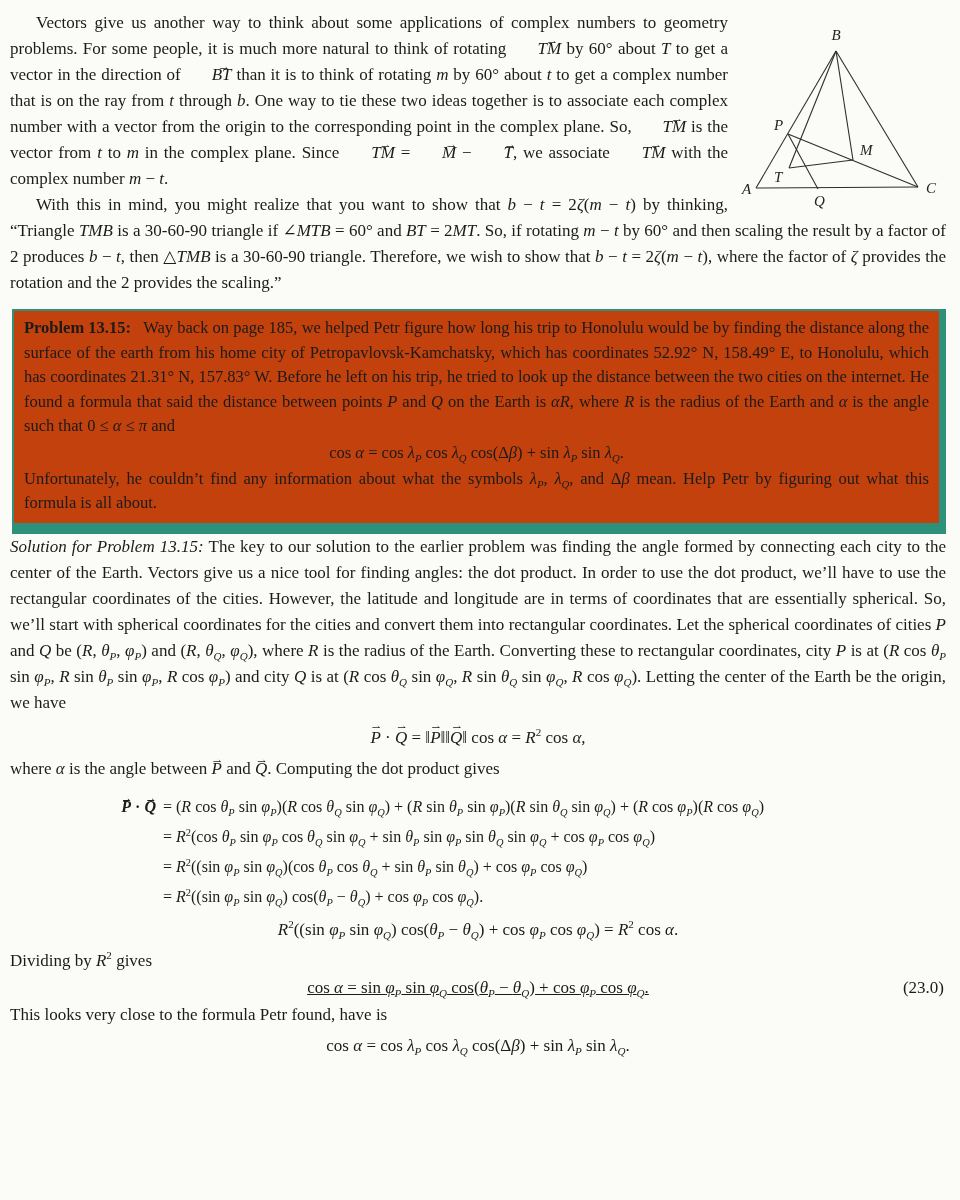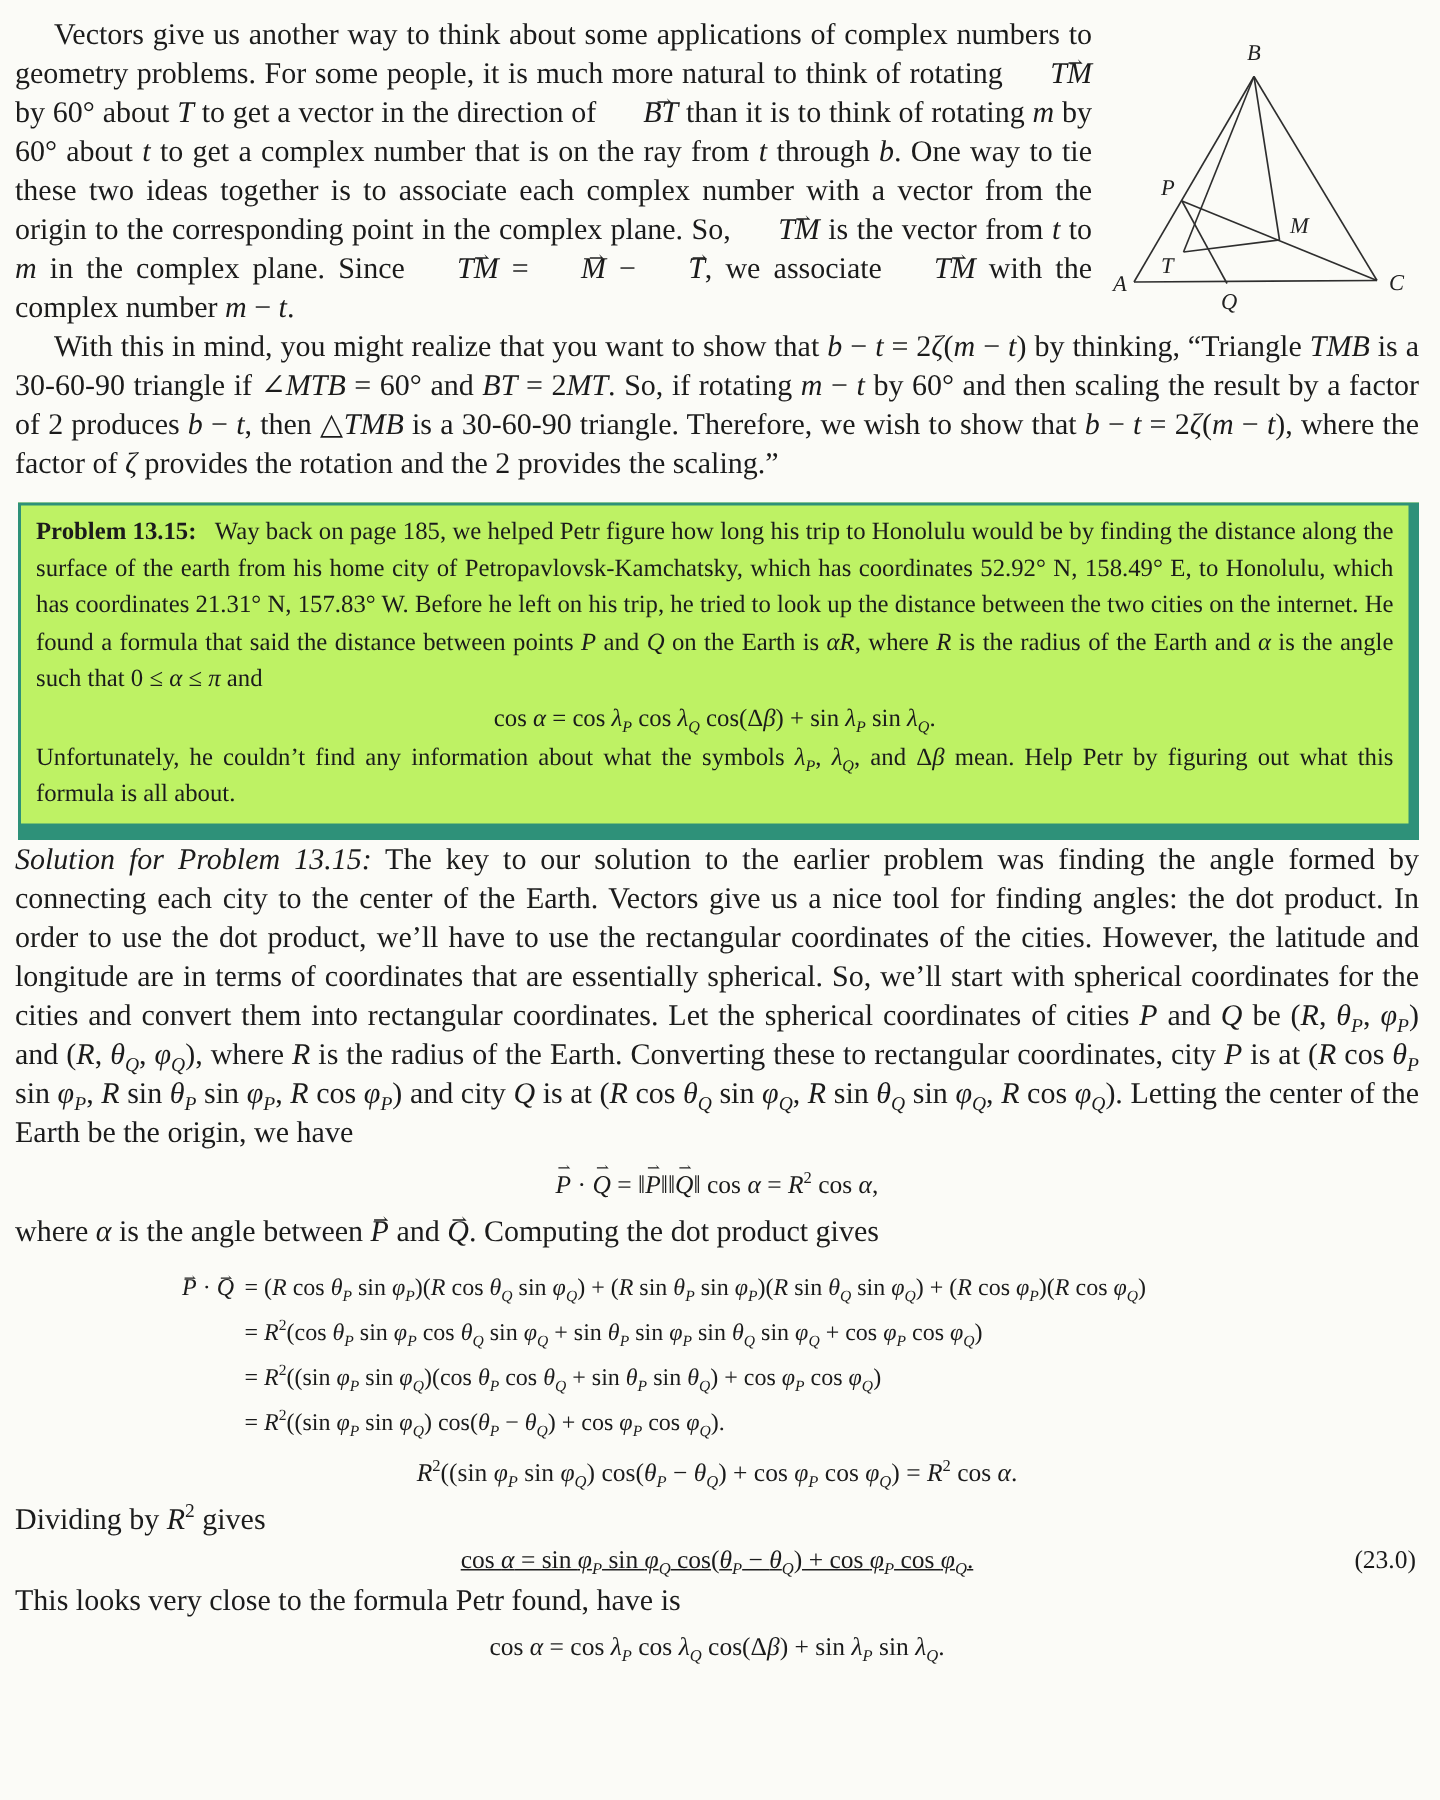--- a/index.html
+++ b/index.html
@@ -2,31 +2,31 @@
 <html><head>
 <meta charset="utf-8">
 <style>
   html,body{margin:0;padding:0;}
   body{
     width:960px;height:1200px;overflow:hidden;
     background:#fbfbf7;color:#1b1b1b;
     font-family:"Liberation Serif","DejaVu Serif",serif;
   }
   .page{padding:10px 14px 0 10px;}
-  p.body{font-size:20px;line-height:26px;text-align:justify;margin:0;}
+  p.body{font-size:17px;line-height:26px;text-align:justify;margin:0;}
   .indent{text-indent:26px;}
 
   .figure{float:right;width:210px;height:202px;margin:0 0 4px 8px;}
   .figure svg{width:100%;height:100%;}
   .figure text{font-style:italic;font-size:15px;fill:#222;
     font-family:"Liberation Serif","DejaVu Serif",serif;}
   .figure line{stroke:#2e2e2e;stroke-width:1.1;}
 
   .problem-box{
-    background:#bef264;
+    background:#c2410c;
     border:2px solid #2e9179;border-right-width:7px;border-bottom-width:11px;
     margin:13px 0 0 2px;padding:5px 10px 7px 10px;
   }
   .problem-box p.body{font-size:16.5px;line-height:24.5px;}
   .problem-box .eq{font-size:16.5px;margin:4px 0 4px 0;}
 
   .eq{font-size:17px;text-align:center;margin:8px 0;}
   .eqnum{position:relative;}
   .eqnum .tag{position:absolute;right:2px;top:0;font-style:normal;}
 
@@ -34,21 +34,21 @@
   sup{font-size:0.65em;line-height:0;}
 
   .vec{font-style:italic;display:inline-block;position:relative;}
   .vec::before{
     content:'⇀';position:absolute;top:-0.60em;left:55%;
     transform:translateX(-50%);font-size:0.62em;font-style:normal;
   }
 
   .eqalign{margin:10px 0 4px 0;font-size:16px;}
   .eqrow{display:flex;line-height:30px;white-space:nowrap;}
-  .eqrow .lhs{flex:0 0 146px;text-align:right;}
+  .eqrow .lhs{flex:0 0 146px;text-align:right;font-weight:bold;}
   .eqrow .rhs{padding-left:7px;}
 
   .sol-space{margin-top:14px;}
   .tight{margin-top:4px;}
 </style>
 </head>
 <body>
 
 <div class="page">
 

